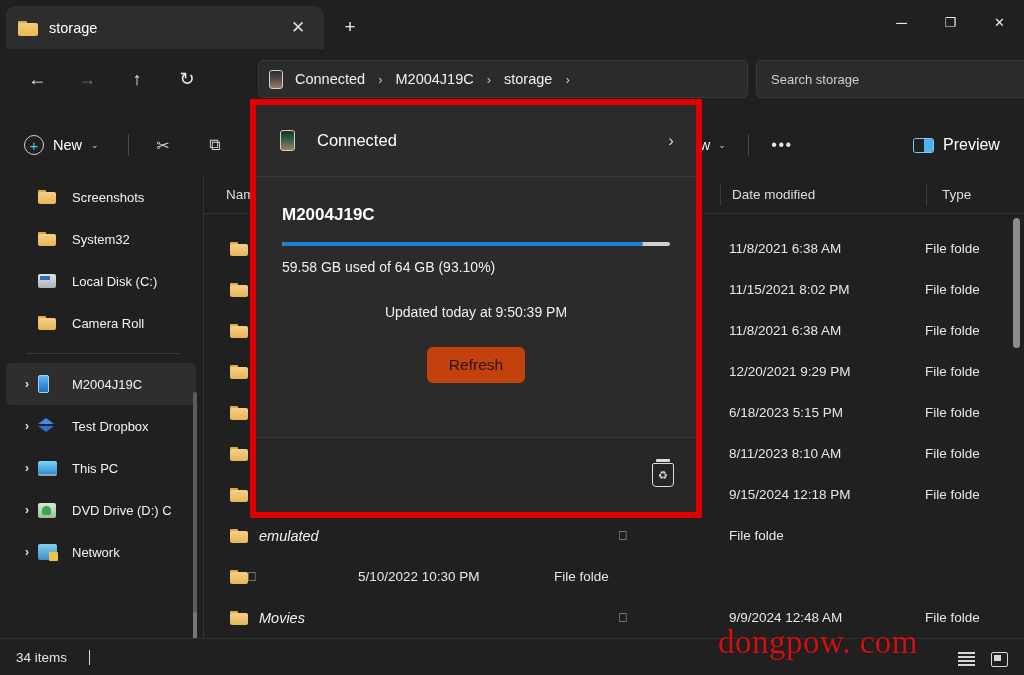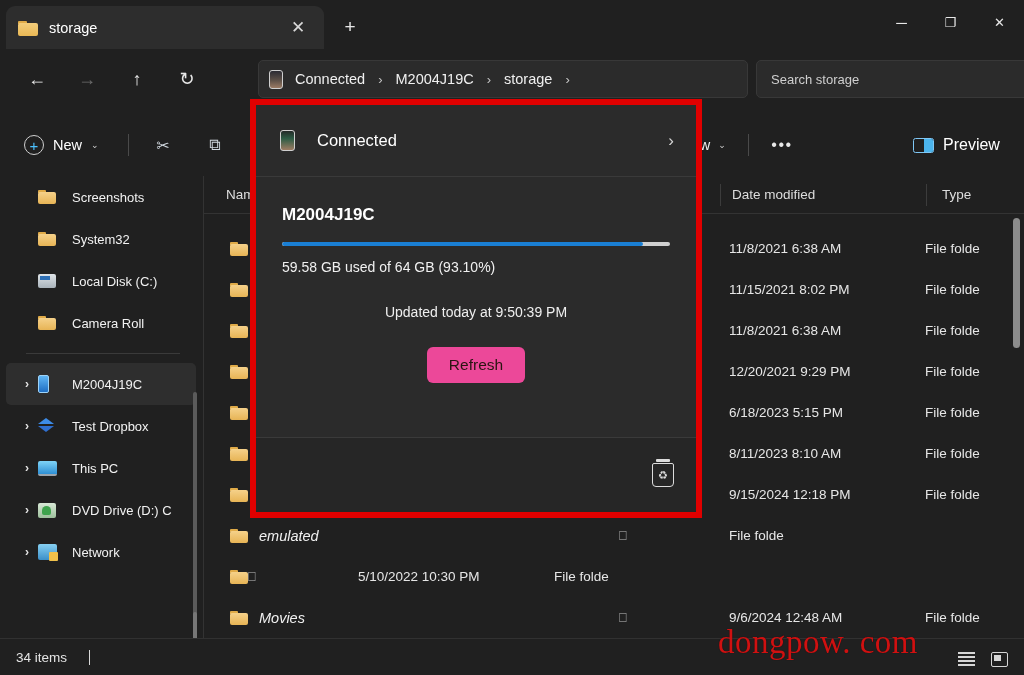--- a/index.html
+++ b/index.html
@@ -524,21 +524,21 @@
     <div class="row" style="top:380px">
       <span class="rf"></span>
       <span class="rsz">⎕</span>
       <span class="rdate">5/10/2022 10:30 PM</span>
       <span class="rtype">File folde</span>
     </div>
     <div class="row" style="top:421px">
       <span class="rf"></span>
       <span class="rname">Movies</span>
       <span class="rsz">⎕</span>
-      <span class="rdate">9/6/2024 12:48 AM</span>
+      <span class="rdate">9/9/2024 12:48 AM</span>
       <span class="rtype">File folde</span>
     </div>
 
     <div class="list-scroll"></div>
   </div>
 
   <div class="hscroll-track">
     <div class="hscroll-thumb"></div>
   </div>
 
@@ -567,21 +567,21 @@
         <span class="pp-title">Connected</span>
         <span class="pp-chev">›</span>
       </div>
       <div class="pp-body">
         <div class="pp-device">M2004J19C</div>
         <div class="pp-progress">
           <div class="fill" id="pp-fill" style="width: 93.1%; background: rgb(26, 127, 212);"></div>
         </div>
         <div class="pp-usage">59.58 GB used of 64 GB (93.10%)</div>
         <div class="pp-updated">Updated today at 9:50:39 PM</div>
-        <button class="pp-refresh" style="background: #ec4899;">Refresh</button>
+        <button class="pp-refresh" style="background: #c2410c;">Refresh</button>
       </div>
       <div class="pp-foot">
         <span class="pp-bin">♻</span>
       </div>
     </div>
   </div>
 
   <div class="watermark" style="color: rgb(207, 17, 17);">dongpow. com</div>
 
 </div>

